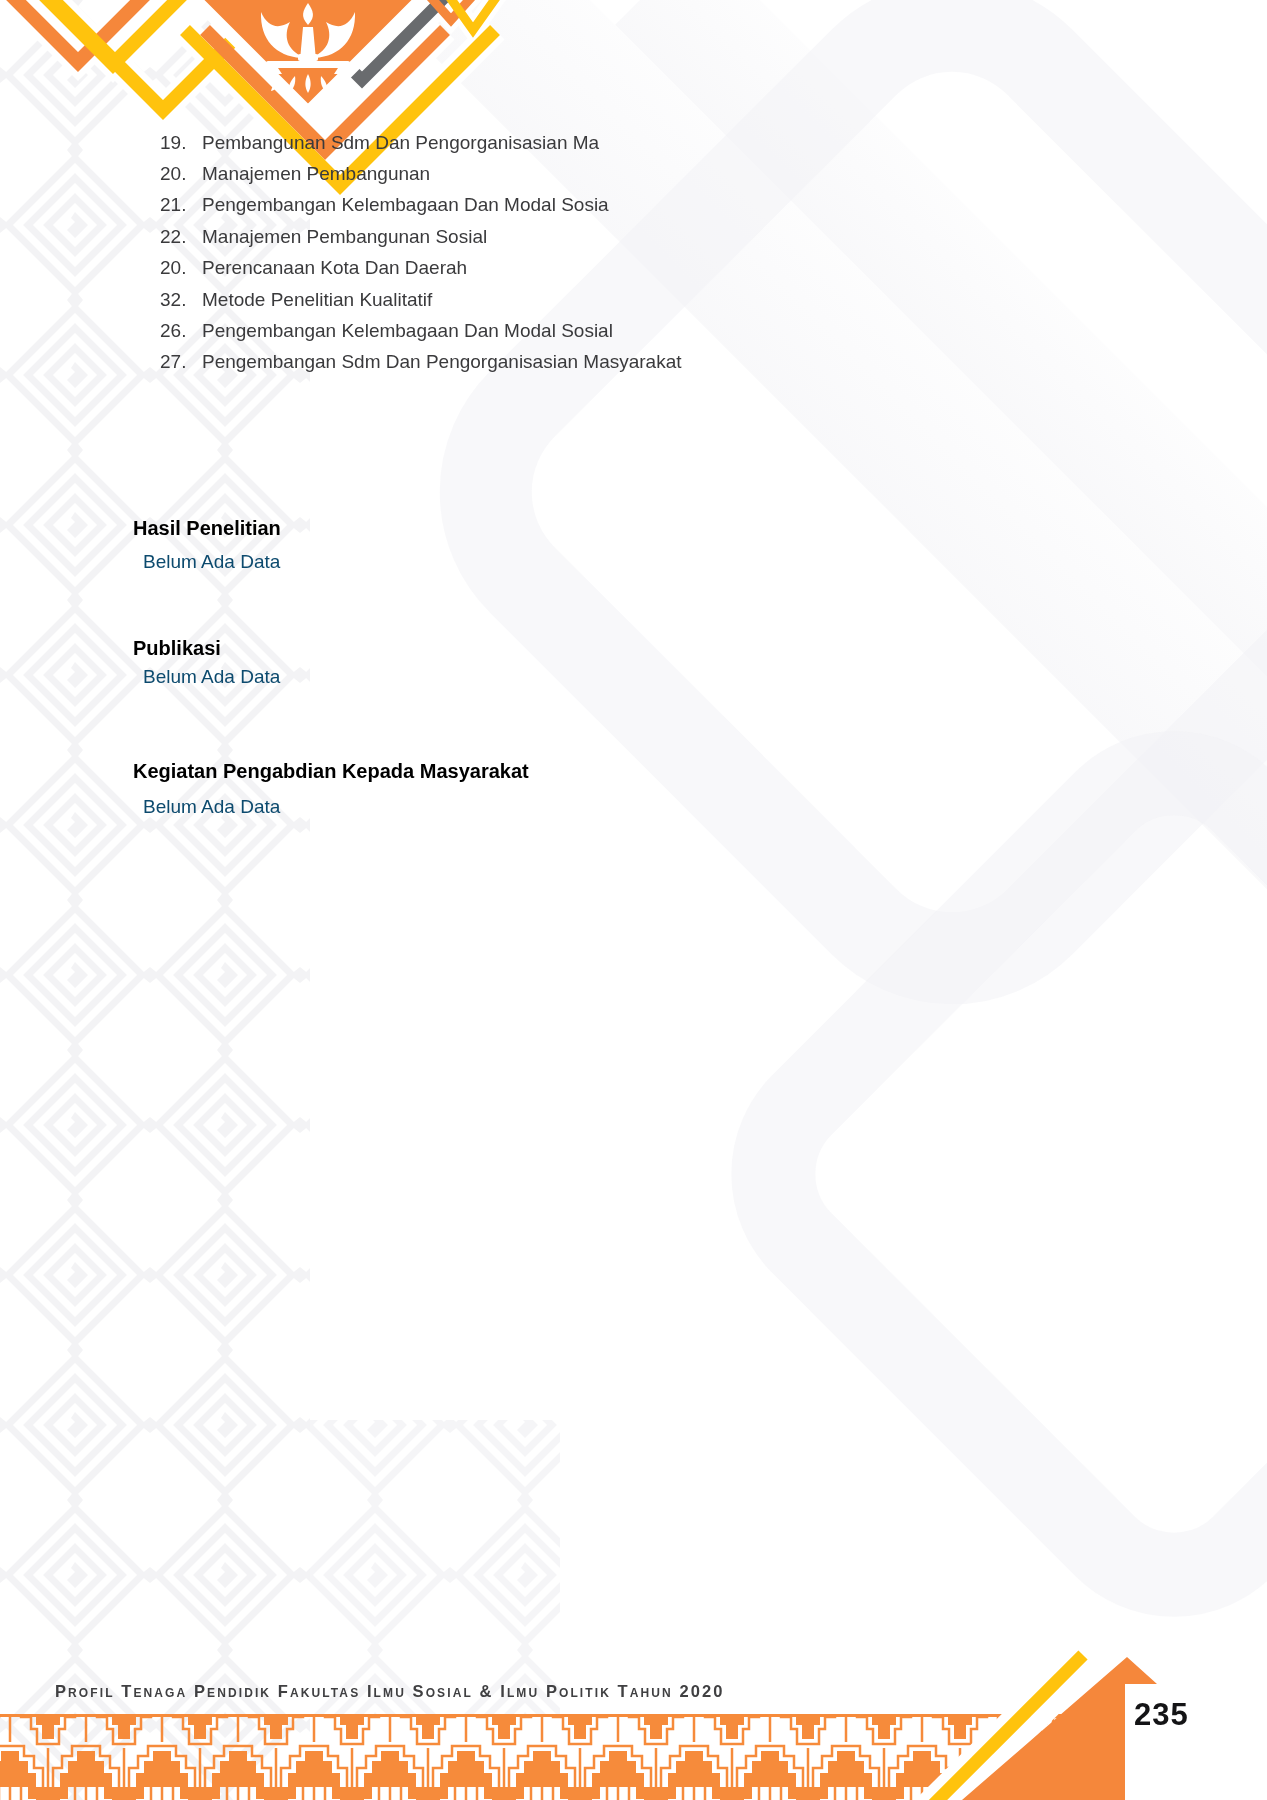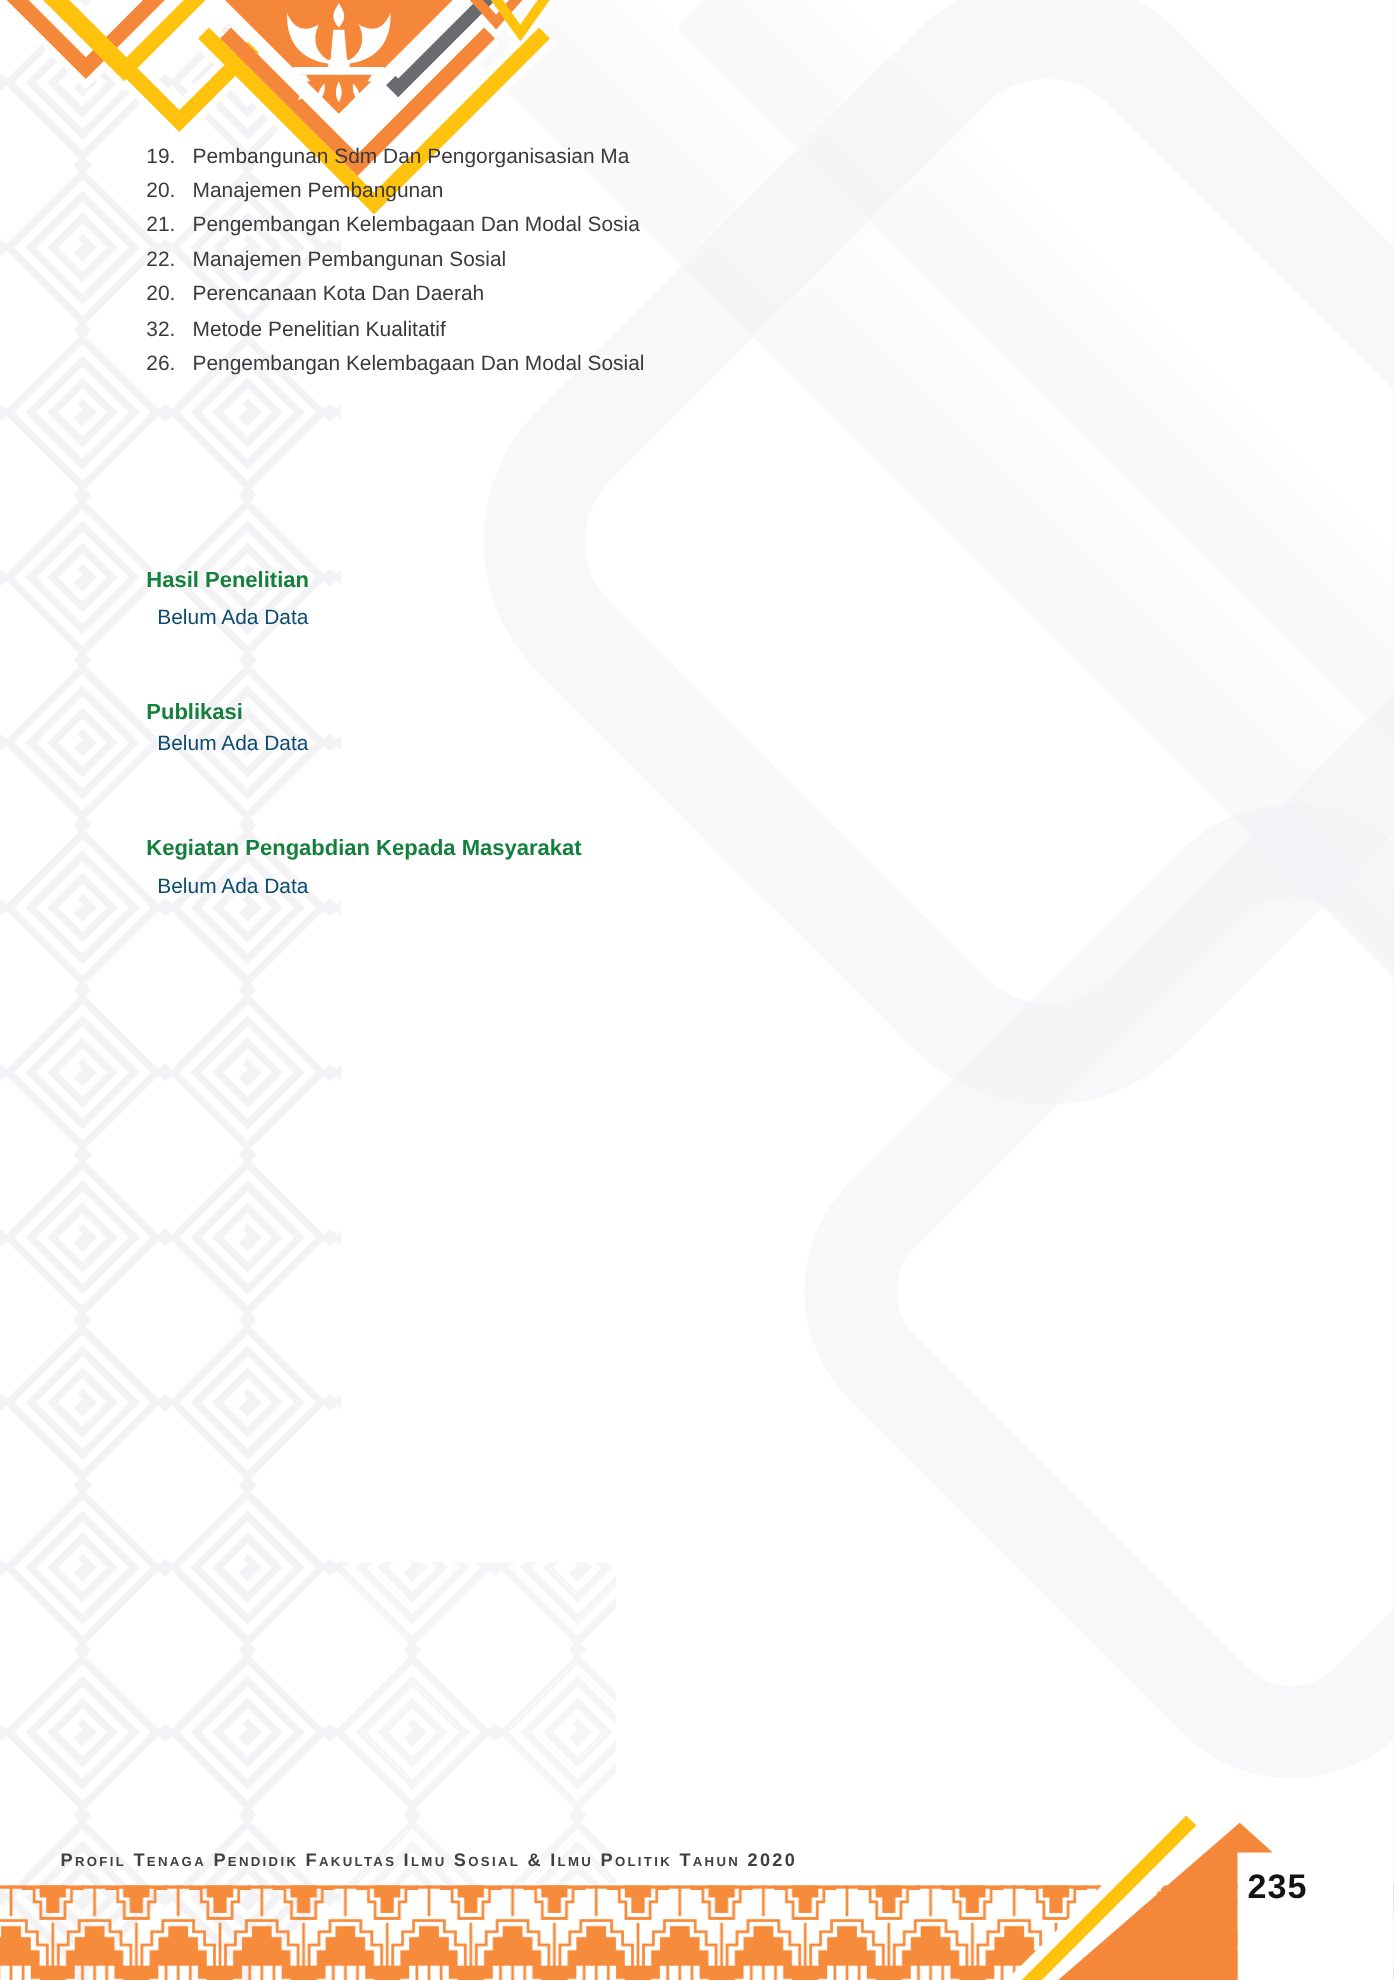--- a/index.html
+++ b/index.html
@@ -10,23 +10,23 @@
   .layer{position:absolute;left:0;top:0;}
   
   .wm{position:absolute;border-style:solid;border-color:#f2f2f5;background:transparent;}
   .wm1{left:540px;top:80px;width:640px;height:640px;border-width:92px;border-radius:170px;transform:rotate(45deg);opacity:.55;}
   .wm2{left:820px;top:820px;width:540px;height:540px;border-width:84px;border-radius:140px;transform:rotate(45deg);opacity:.5;}
   .band{position:absolute;background:linear-gradient(180deg,#fbfbfc,#f3f3f6);transform:rotate(45deg);opacity:.55;}
   .band1{left:450px;top:-140px;width:1500px;height:150px;transform-origin:0 0;}
   .band2{left:700px;top:-60px;width:1500px;height:120px;transform-origin:0 0;}
   
   .list{position:absolute;left:133px;top:127px;z-index:5;}
-  .list .row{display:flex;height:31.4px;align-items:center;font-size:19px;color:#3a3a3c;}
+  .list .row{display:flex;height:31.4px;align-items:center;font-size:19px;color:#3a3a3c;margin-left:27px;}
   .list .num{width:42px;}
-  .heading{position:absolute;left:133px;z-index:5;font-size:20px;font-weight:bold;color:#15803d;}
+  .heading{position:absolute;left:133px;z-index:5;font-size:20px;font-weight:bold;color:#000000;}
   .bodytext{position:absolute;left:143px;z-index:5;font-size:19px;color:#0c4a6e;}
   .h-hasil{top:517px;}   .b-hasil{top:551px;}
   .h-publi{top:637px;}   .b-publi{top:666px;}
   .h-kegiatan{top:760px;}.b-kegiatan{top:796px;}
   
   .footer-title{
     position:absolute;left:55px;top:1682px;z-index:6;
     font-size:16.5px;font-weight:700;letter-spacing:2.1px;color:#404042;
     font-variant:small-caps;white-space:nowrap;
   }
@@ -136,20 +136,24 @@
         <span>Perencanaan Kota Dan Daerah</span>
       </div>
     <div class="row">
         <span class="num">32.</span>
         <span>Metode Penelitian Kualitatif</span>
       </div>
     <div class="row">
         <span class="num">26.</span>
         <span>Pengembangan Kelembagaan Dan Modal Sosial</span>
       </div>
+    <div class="row">
+        <span class="num">27.</span>
+        <span>Pengembangan Sdm Dan Pengorganisasian Masyarakat</span>
+      </div>
   </div>
 
   <div class="heading h-hasil">Hasil Penelitian</div>
   <div class="bodytext b-hasil">Belum Ada Data</div>
 
   <div class="heading h-publi">Publikasi</div>
   <div class="bodytext b-publi">Belum Ada Data</div>
 
   <div class="heading h-kegiatan">Kegiatan Pengabdian Kepada Masyarakat</div>
   <div class="bodytext b-kegiatan">Belum Ada Data</div>

